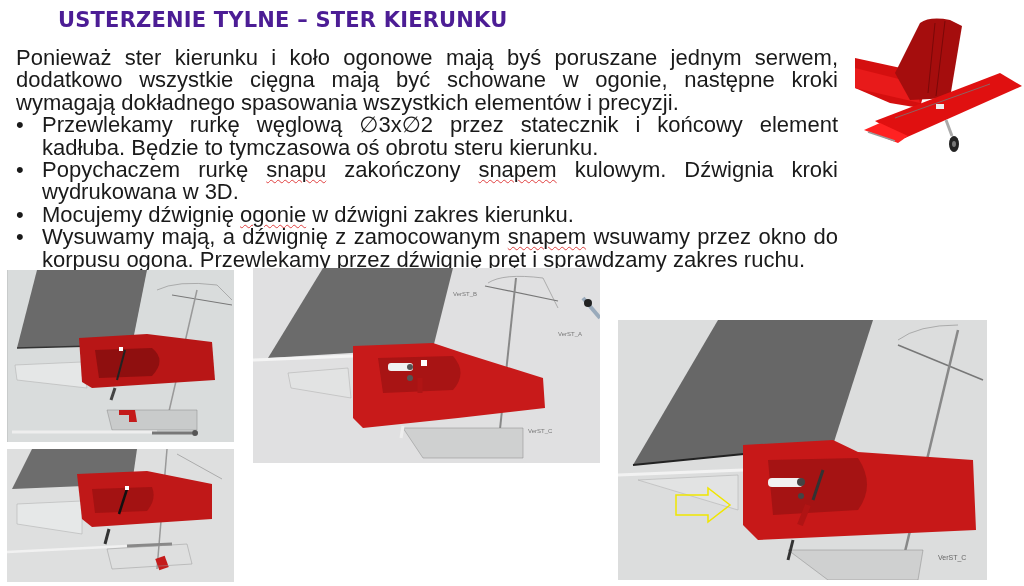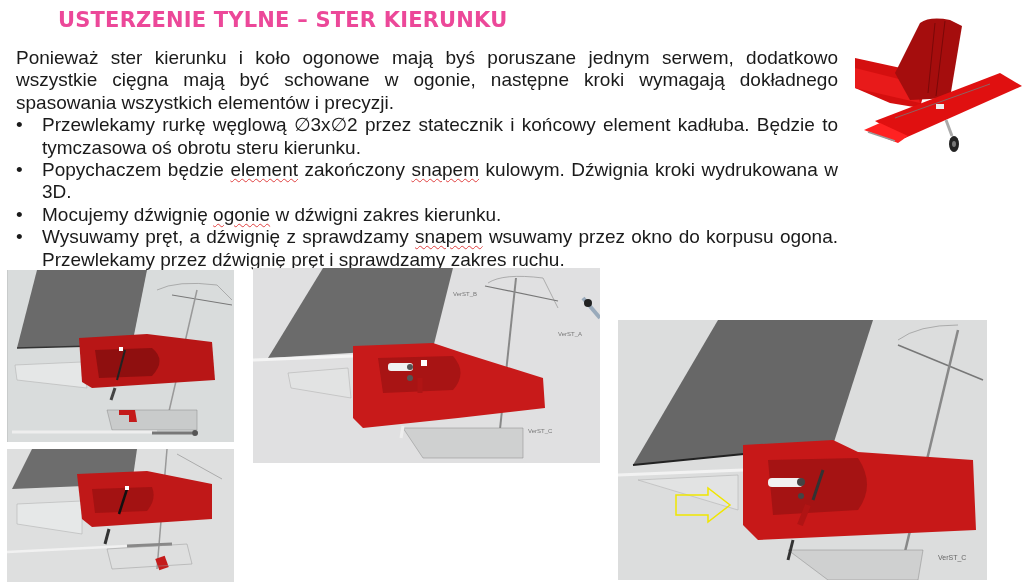--- a/index.html
+++ b/index.html
@@ -2,26 +2,26 @@
 <html><head>
 <meta charset="utf-8">
 <style>
   * { box-sizing: border-box; margin: 0; padding: 0; }
   html, body { width: 1024px; height: 586px; overflow: hidden; background: #ffffff; }
   body { position: relative; font-family: "Liberation Sans", "DejaVu Sans", sans-serif; color: #1a1a1a; }
 
   .slide-title {
     position: absolute; left: 58px; top: 8px;
     font-family: "DejaVu Sans", sans-serif; font-weight: bold;
-    font-size: 21px; letter-spacing: 0.2px; color: #ec4899;
+    font-size: 21px; letter-spacing: 0.2px; color: #4c1d95;
   }
 
   .body-text {
     position: absolute; left: 16px; top: 47px; width: 822px;
-    font-size: 19px; line-height: 22.4px; color: #1a1a1a;
+    font-size: 22px; line-height: 22.4px; color: #1a1a1a;
   }
   .intro { text-align: justify; text-align-last: left; }
   .bullets { list-style: none; }
   .bullets li { position: relative; padding-left: 26px; text-align: justify; text-align-last: left; }
   .bullets li .bullet { position: absolute; left: 0; top: 0; width: 26px; }
   .sq { text-decoration: underline wavy #e04040; text-decoration-thickness: 1px; text-underline-offset: 2px; }
 
   .photo { position: absolute; overflow: hidden; }
   .photo svg { display: block; width: 100%; height: 100%; }
 
@@ -35,29 +35,29 @@
 
 <div class="body-text">
   <p class="intro">Ponieważ ster kierunku i koło ogonowe mają byś poruszane jednym serwem, dodatkowo wszystkie cięgna mają być schowane w ogonie, następne kroki wymagają dokładnego spasowania wszystkich elementów i precyzji.</p>
   <ul class="bullets">
     <li>
       <span class="bullet">•</span>
       <span>Przewlekamy rurkę węglową ∅3x∅2 przez statecznik i końcowy element kadłuba. Będzie to tymczasowa oś obrotu steru kierunku.</span>
     </li>
     <li>
       <span class="bullet">•</span>
-      <span>Popychaczem będzie </span><span class="sq">element</span><span> zakończony </span><span class="sq">snapem</span><span> kulowym. Dźwignia kroki wydrukowana w 3D.</span>
+      <span>Popychaczem rurkę </span><span class="sq">snapu</span><span> zakończony </span><span class="sq">snapem</span><span> kulowym. Dźwignia kroki wydrukowana w 3D.</span>
     </li>
     <li>
       <span class="bullet">•</span>
       <span>Mocujemy dźwignię </span><span class="sq">ogonie</span><span> w dźwigni zakres kierunku.</span>
     </li>
     <li>
       <span class="bullet">•</span>
-      <span>Wysuwamy pręt, a dźwignię z sprawdzamy </span><span class="sq">snapem</span><span> wsuwamy przez okno do korpusu ogona. Przewlekamy przez dźwignię pręt i sprawdzamy zakres ruchu.</span>
+      <span>Wysuwamy mają, a dźwignię z zamocowanym </span><span class="sq">snapem</span><span> wsuwamy przez okno do korpusu ogona. Przewlekamy przez dźwignię pręt i sprawdzamy zakres ruchu.</span>
     </li>
   </ul>
 </div>
 
 <div class="render">
   <svg viewBox="0 0 175 152">
 
     <path d="M5 50 L60 62 L75 80 L70 100 L40 95 L5 80 Z" fill="#d40f0f"></path>
     <path d="M5 60 L65 75 L70 95 L5 80 Z" fill="#e81a1a"></path>
 

